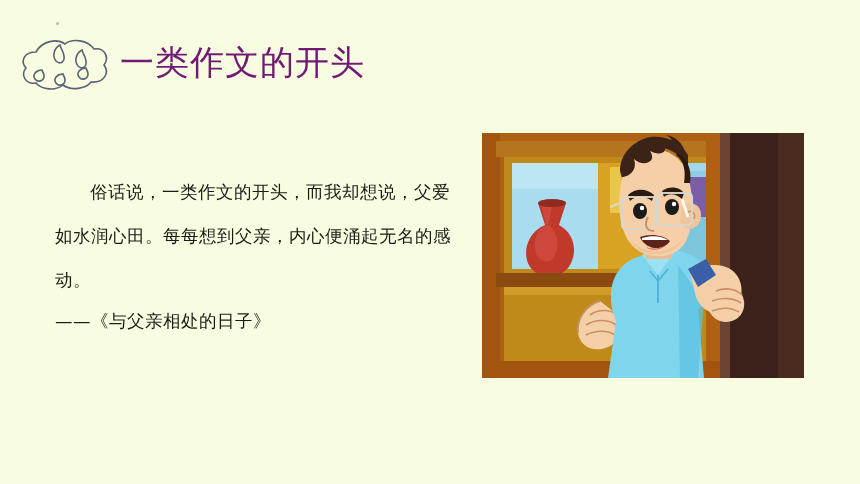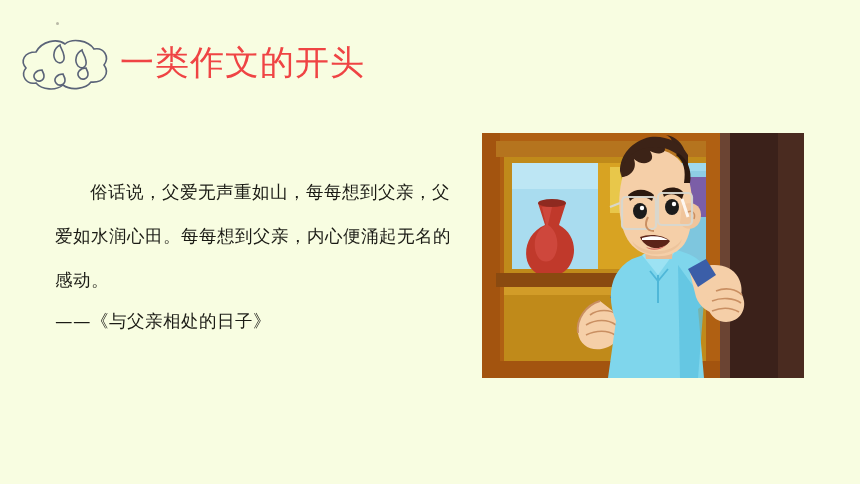--- a/index.html
+++ b/index.html
@@ -24,21 +24,21 @@
   #cloud-icon{
     position:absolute;left:16px;top:30px;width:98px;height:62px;
   }
   #title-dot{
     position:absolute;left:56px;top:22px;width:3px;height:3px;
     background:#b9b9a6;border-radius:50%;
   }
   #page-title{
     position:absolute;left:120px;top:40px;
     font-size:34px;line-height:44px;
-    color:#ef4444;
+    color:#701a75;
     letter-spacing:1px;
     white-space:nowrap;
     font-family:"DejaVu Sans","Liberation Sans",sans-serif;
   }
 
   
   #body-text{
     position:absolute;left:55px;top:170px;width:400px;
     color:#1b1b15;
     font-size:17.5px;
@@ -87,21 +87,21 @@
           <path d="M47 44 C41 44 37 49 40 53 C43 57 49 55 49 50 C49 47 47 45 47 44 Z"></path>
           <path d="M70 38 C64 38 60 43 63 47 C66 51 72 49 72 44 C72 41 70 39 70 38 Z"></path>
         </g>
       </svg>
     </span>
 
     <div id="page-title">一类作文的开头</div>
   </div>
 
   <div id="body-text">
-    <p class="para">俗话说，父爱无声重如山，每每想到父亲，父爱如水润心田。每每想到父亲，内心便涌起无名的感动。</p>
+    <p class="para">俗话说，一类作文的开头，而我却想说，父爱如水润心田。每每想到父亲，内心便涌起无名的感动。</p>
   </div>
 
   <div id="attribution">——《与父亲相处的日子》</div>
 
   <div id="illustration">
     <svg viewBox="0 0 322 245" preserveAspectRatio="none" aria-hidden="true">
 
       <rect x="0" y="0" width="322" height="245" fill="#8a6a52"></rect>
 
       <rect x="238" y="0" width="84" height="245" fill="#3b211a"></rect>

